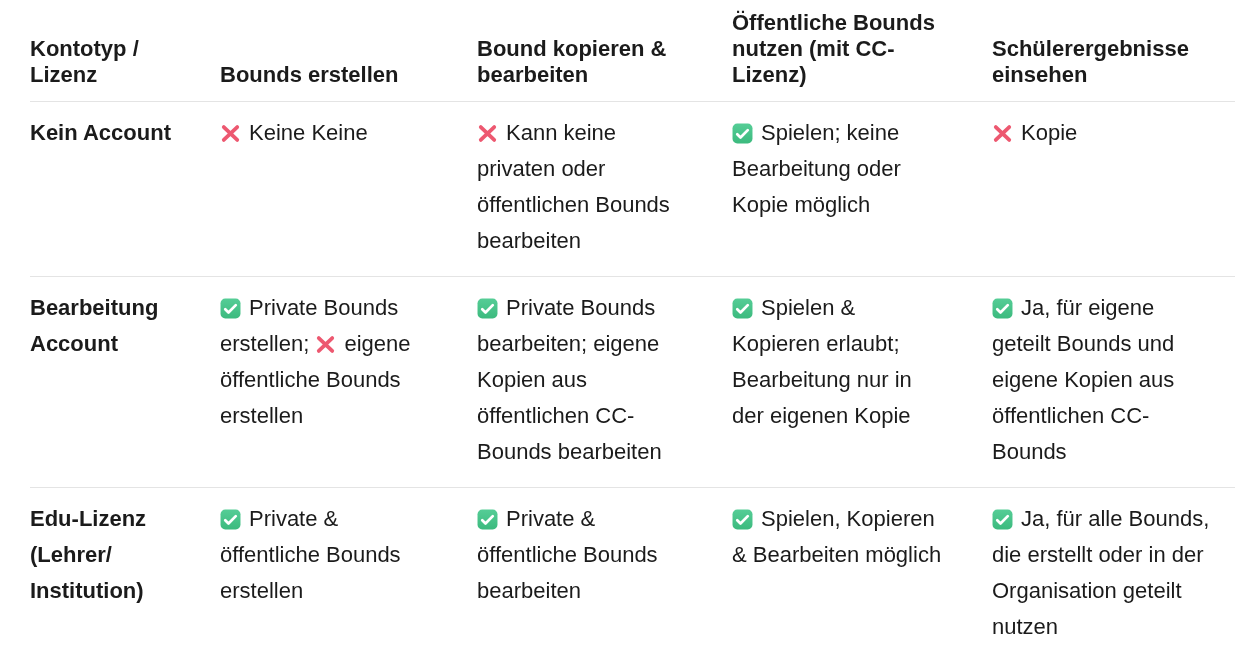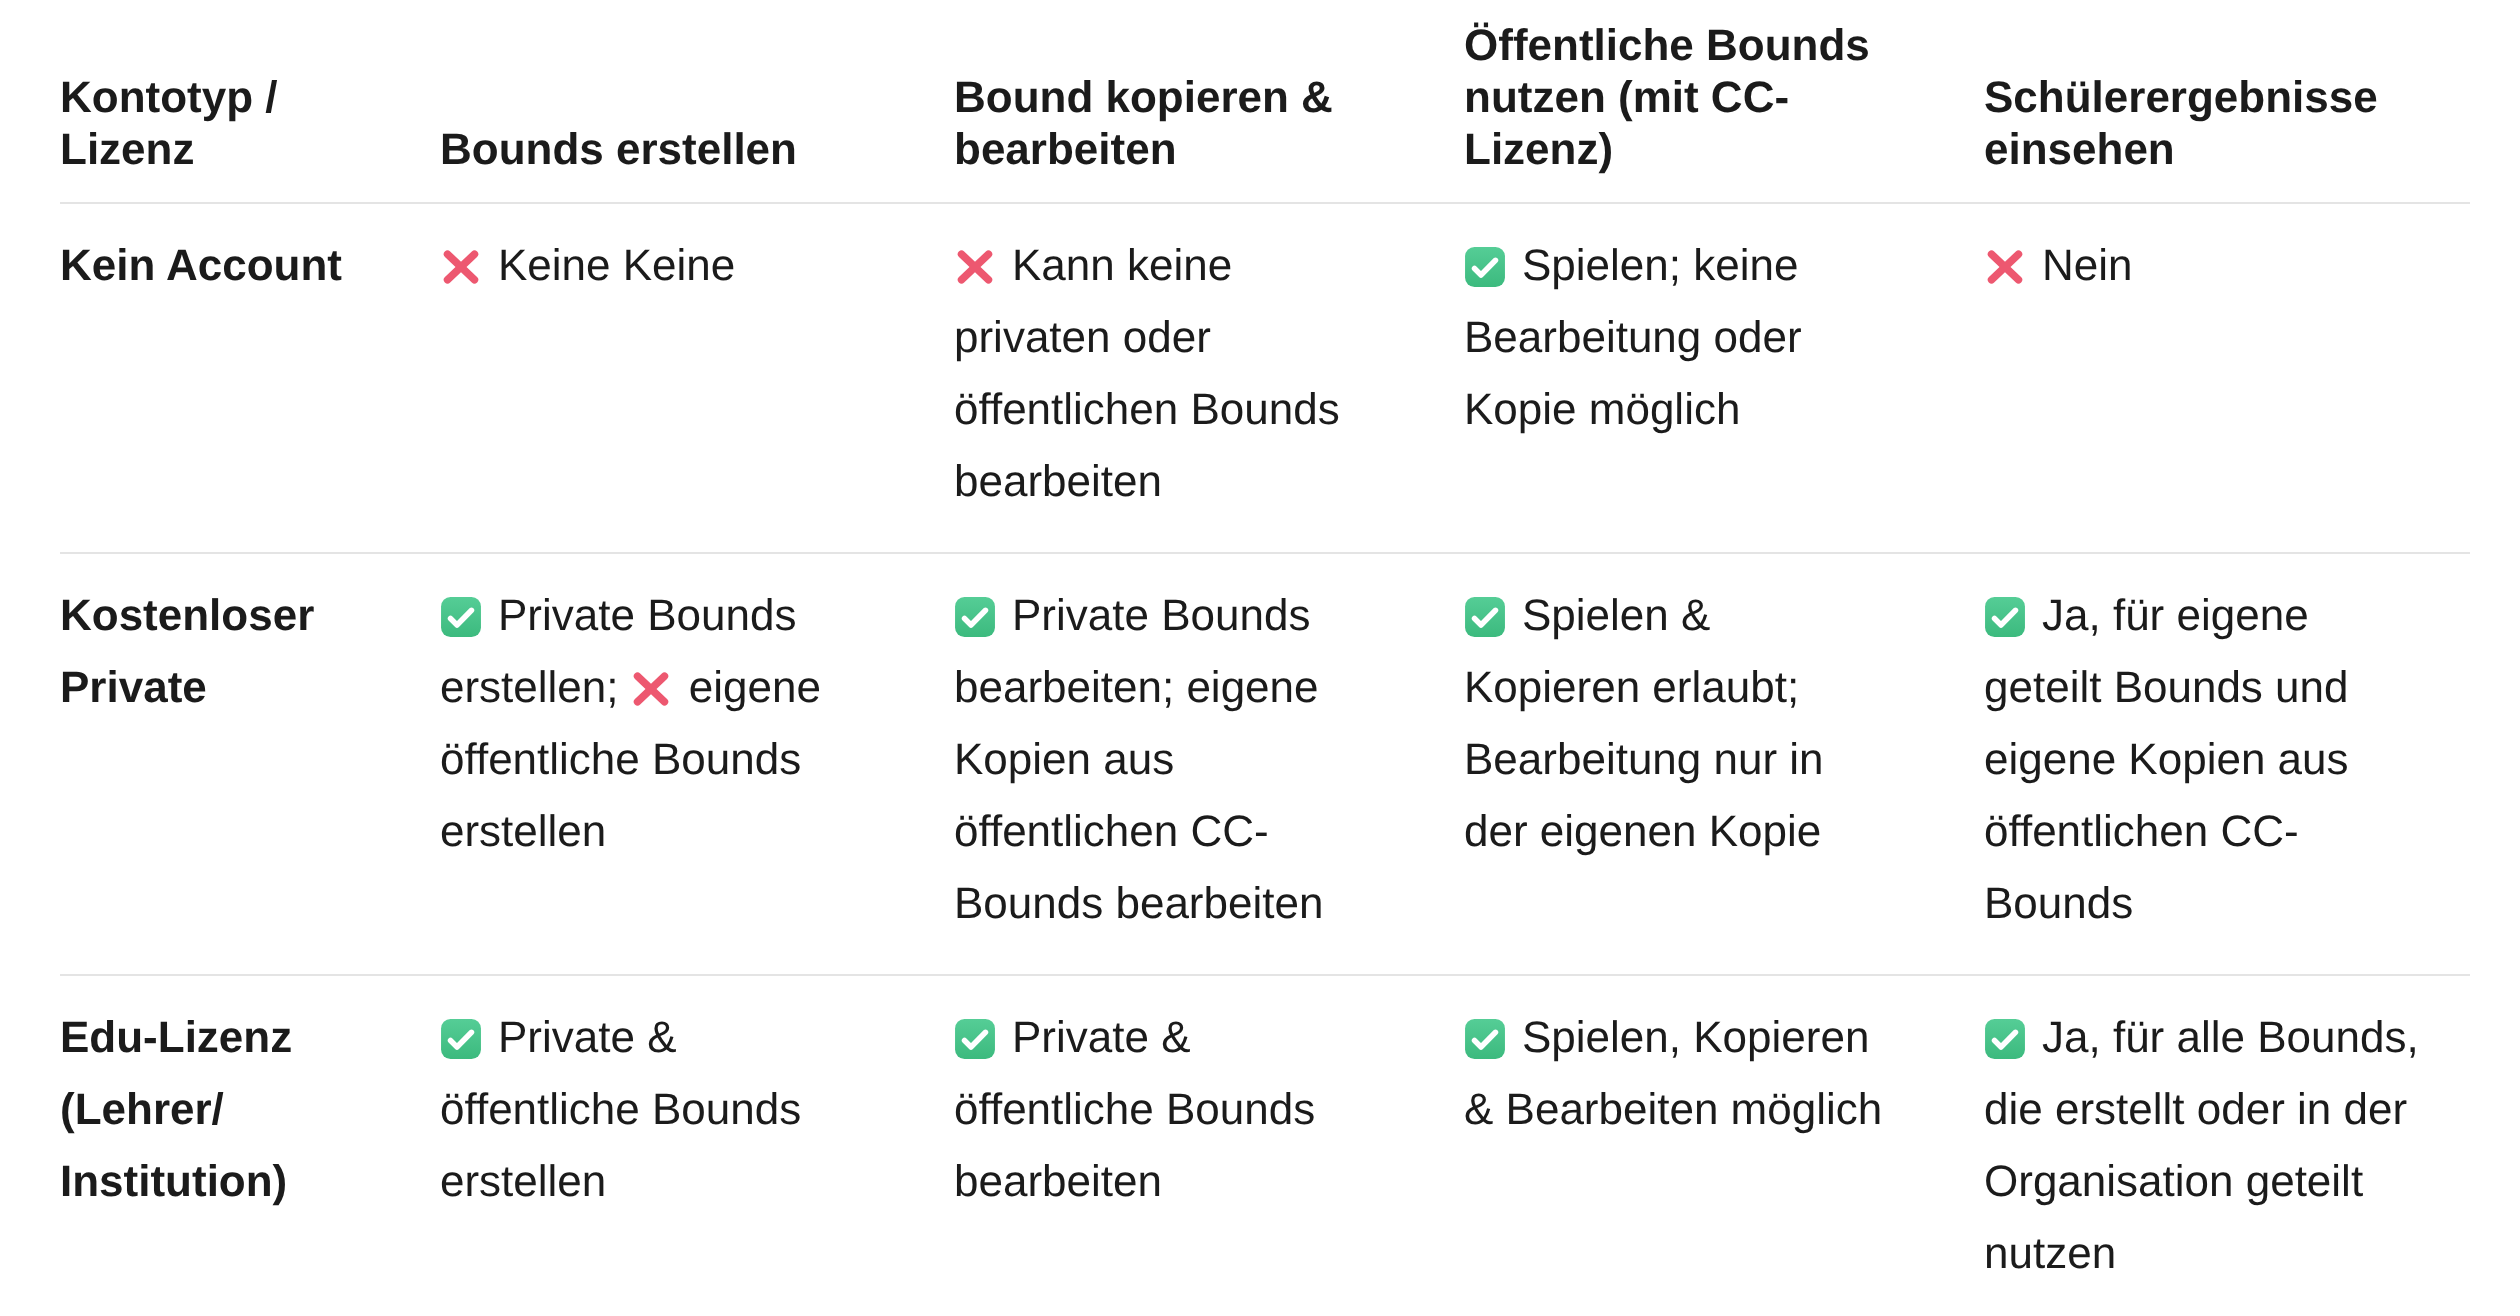--- a/index.html
+++ b/index.html
@@ -97,24 +97,24 @@
                 <linearGradient id="gchk" x1="0" y1="0" x2="0" y2="1">
                   <stop offset="0" stop-color="#55CD96"></stop>
                   <stop offset="1" stop-color="#3CBA7E"></stop>
                 </linearGradient>
               </defs>
               <rect x="0.5" y="0.5" width="19" height="19" rx="4.5" fill="url(#gchk)"></rect>
               <path d="M5 10.7l3.1 3.1 6.9-7" fill="none" stroke="#ffffff" stroke-width="2.6" stroke-linecap="round" stroke-linejoin="round"></path>
             </svg><span>Spielen; keine Bearbeitung oder Kopie möglich</span></td>
           <td><svg class="icon" viewBox="0 0 20 20" aria-hidden="true">
               <path d="M3.6 3.9L16.4 16.1 M16.4 3.9L3.6 16.1" fill="none" stroke="#ED5870" stroke-width="3.6" stroke-linecap="round"></path>
-            </svg><span>Nein</span></td>
+            </svg><span>Kopie</span></td>
         </tr>
         <tr>
-          <th class="row-label">Kostenloser Private</th>
+          <th class="row-label">Bearbeitung Account</th>
           <td><svg class="icon" viewBox="0 0 20 20" aria-hidden="true">
               <defs>
                 <linearGradient id="gchk" x1="0" y1="0" x2="0" y2="1">
                   <stop offset="0" stop-color="#55CD96"></stop>
                   <stop offset="1" stop-color="#3CBA7E"></stop>
                 </linearGradient>
               </defs>
               <rect x="0.5" y="0.5" width="19" height="19" rx="4.5" fill="url(#gchk)"></rect>
               <path d="M5 10.7l3.1 3.1 6.9-7" fill="none" stroke="#ffffff" stroke-width="2.6" stroke-linecap="round" stroke-linejoin="round"></path>
             </svg><span>Private Bounds erstellen; </span><svg class="icon" viewBox="0 0 20 20" aria-hidden="true">

